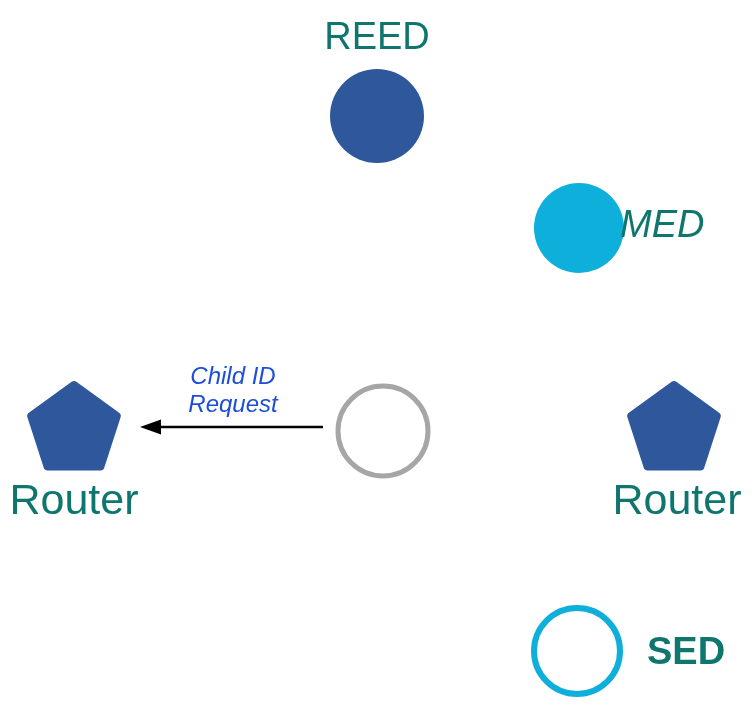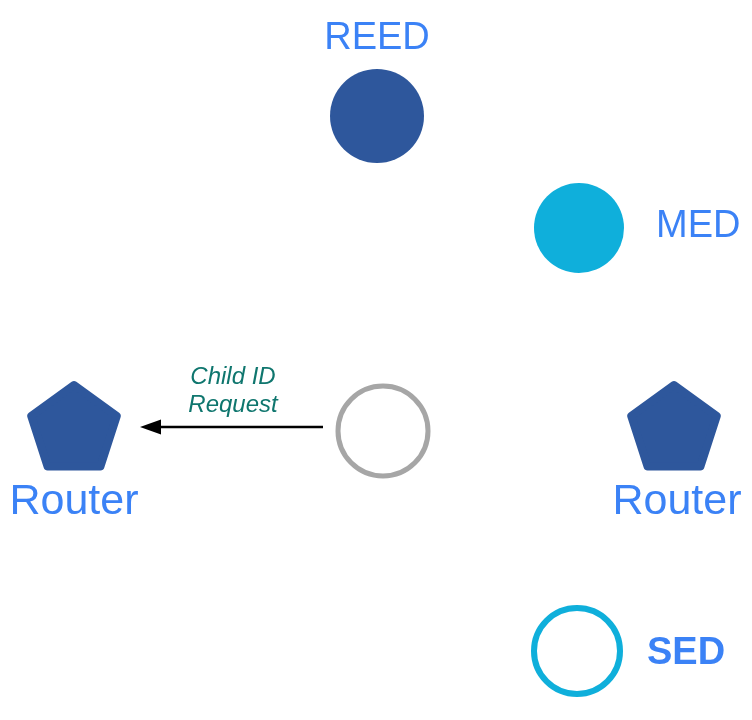--- a/index.html
+++ b/index.html
@@ -15,21 +15,21 @@
     overflow: hidden;
     font-family: "Liberation Sans", "DejaVu Sans", sans-serif;
   }
   .shapes-layer {
     position: absolute;
     left: 0;
     top: 0;
   }
   .label {
     position: absolute;
-    color: #3b82f6;
+    color: #0f766e;
     font-size: 38px;
     line-height: 1.2;
     white-space: nowrap;
   }
   .label.centered {
     transform: translateX(-50%);
     text-align: center;
   }
   .label.router-size {
     font-size: 43px;
@@ -37,21 +37,21 @@
   .message-label {
     position: absolute;
     left: 233px;
     top: 362px;
     width: 140px;
     transform: translateX(-50%);
     text-align: center;
     font-style: italic;
     font-size: 24px;
     line-height: 28px;
-    color: #0f766e;
+    color: #1d4ed8;
     white-space: normal;
   }
 </style>
 </head>
 <body>
 
 <div class="canvas">
 
   <svg class="shapes-layer" width="752" height="720" viewBox="0 0 752 720">
 
@@ -68,21 +68,21 @@
     <circle cx="577" cy="651" r="43" stroke-width="6" fill="#ffffff" stroke="#0FAFDB"></circle>
 
     <g>
       <line x1="323" y1="427" x2="156" y2="427" stroke-width="2.6" stroke="#000000"></line>
       <polygon points="140,427 161,419.5 161,434.5" fill="#000000"></polygon>
     </g>
   </svg>
 
   <div class="label centered" style="left:377px; top:14px;">REED</div>
 
-  <div class="label" style="left:656px; top:202px;">MED</div>
+  <div class="label" style="left:620px; top:202px;font-style:italic;">MED</div>
 
   <div class="label centered router-size" style="left:74px; top:474px;">Router</div>
 
   <div class="label centered router-size" style="left:677px; top:474px;">Router</div>
 
   <div class="label" style="left:647px; top:629px;font-weight:bold;">SED</div>
 
   <div class="message-label">Child ID Request</div>
 
 </div>

